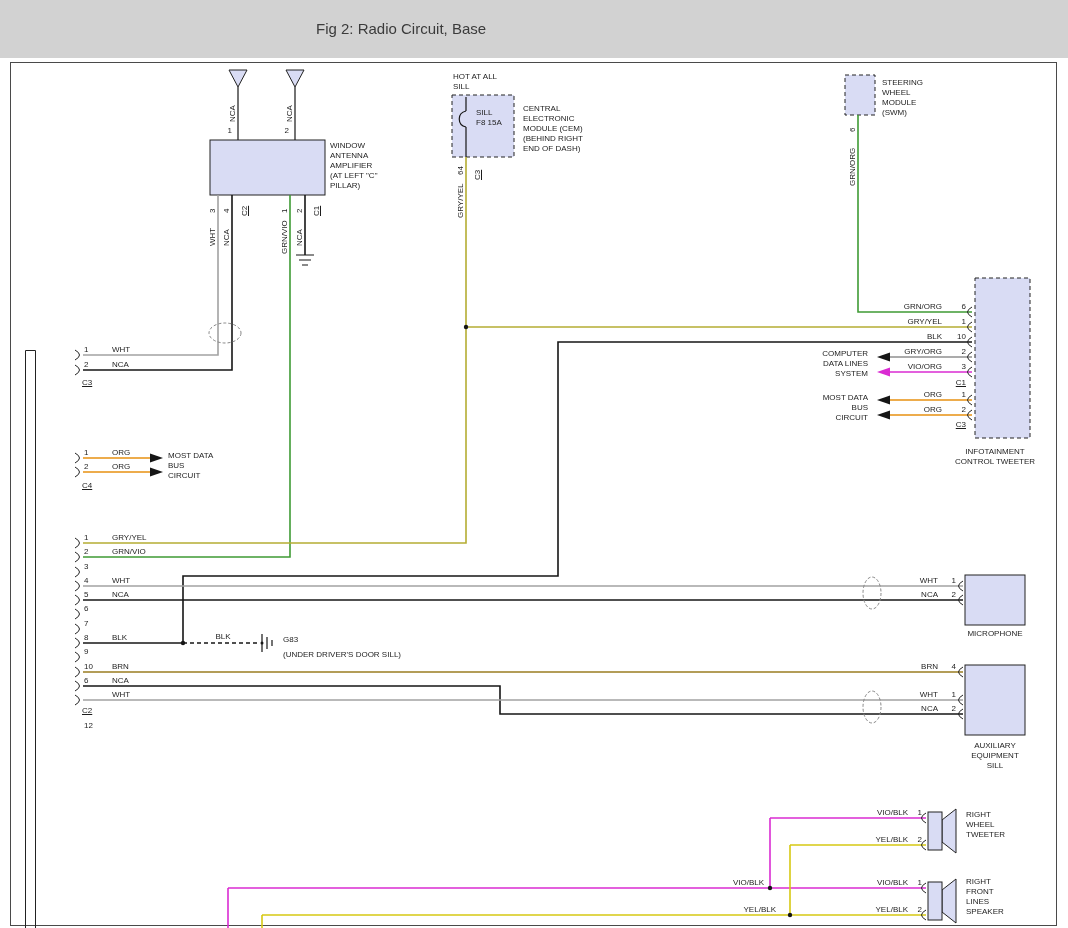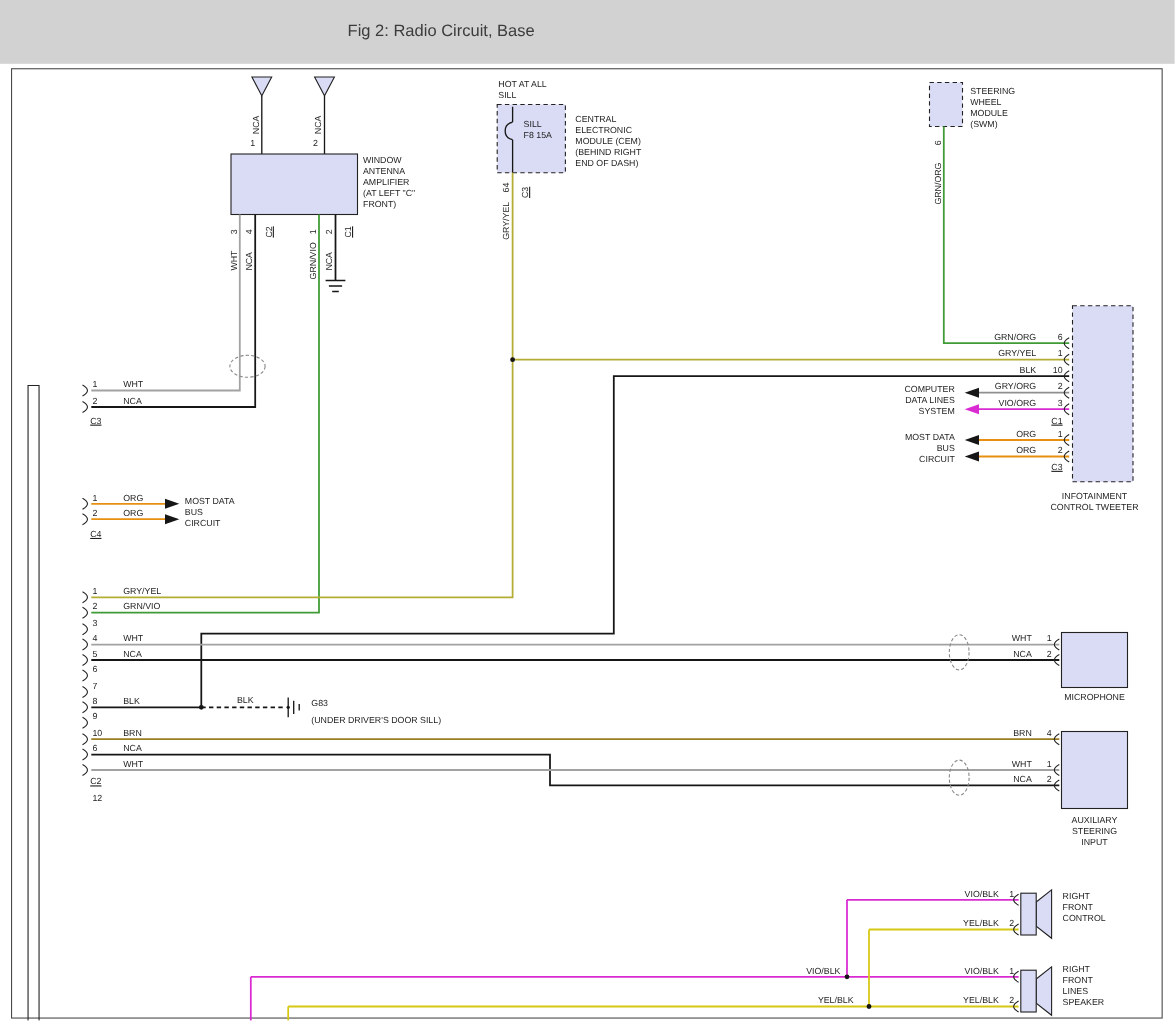--- a/index.html
+++ b/index.html
@@ -178,21 +178,21 @@
     <path d="M926,883 Q917,888 926,893" class="arc"></path>
       <path d="M926,910 Q917,915 926,920" class="arc"></path>
   </g>
 </svg>
 
 <div class="vlab" style="left:228px;top:122px">NCA</div>
 <div class="lab rt" style="left:218px;top:126px;width:14px">1</div>
 <div class="vlab" style="left:285px;top:122px">NCA</div>
 <div class="lab rt" style="left:275px;top:126px;width:14px">2</div>
 
-<div class="lab" style="left:330px;top:141px;width:52px">WINDOW ANTENNA AMPLIFIER (AT LEFT "C" FRONT)</div>
+<div class="lab" style="left:330px;top:141px;width:52px">WINDOW ANTENNA AMPLIFIER (AT LEFT "C" PILLAR)</div>
 <div class="vlab" style="left:208px;top:213px">3</div>
 <div class="vlab" style="left:222px;top:213px">4</div>
 <div class="vlab ul" style="left:240px;top:216px">C2</div>
 <div class="vlab" style="left:280px;top:213px">1</div>
 <div class="vlab" style="left:295px;top:213px">2</div>
 <div class="vlab ul" style="left:312px;top:216px">C1</div>
 <div class="vlab" style="left:208px;top:246px">WHT</div>
 <div class="vlab" style="left:222px;top:246px">NCA</div>
 <div class="vlab" style="left:280px;top:254px">GRN/VIO</div>
 <div class="vlab" style="left:295px;top:246px">NCA</div>
@@ -272,27 +272,27 @@
 <div class="lab rt" style="left:944px;top:576px;width:12px">1</div>
 <div class="lab rt" style="left:944px;top:590px;width:12px">2</div>
 <div class="lab ct" style="left:964px;top:629px;width:62px">MICROPHONE</div>
 
 <div class="lab rt" style="left:886px;top:662px;width:52px">BRN</div>
 <div class="lab rt" style="left:886px;top:690px;width:52px">WHT</div>
 <div class="lab rt" style="left:886px;top:704px;width:52px">NCA</div>
 <div class="lab rt" style="left:944px;top:662px;width:12px">4</div>
 <div class="lab rt" style="left:944px;top:690px;width:12px">1</div>
 <div class="lab rt" style="left:944px;top:704px;width:12px">2</div>
-<div class="lab ct" style="left:968px;top:741px;width:54px">AUXILIARY STEERING INPUT</div>
+<div class="lab ct" style="left:968px;top:741px;width:54px">AUXILIARY EQUIPMENT SILL</div>
 
 <div class="lab rt" style="left:856px;top:808px;width:52px">VIO/BLK</div>
 <div class="lab rt" style="left:856px;top:835px;width:52px">YEL/BLK</div>
 <div class="lab rt" style="left:912px;top:808px;width:10px">1</div>
 <div class="lab rt" style="left:912px;top:835px;width:10px">2</div>
-<div class="lab" style="left:966px;top:810px;width:40px">RIGHT FRONT CONTROL</div>
+<div class="lab" style="left:966px;top:810px;width:40px">RIGHT WHEEL TWEETER</div>
 
 <div class="lab rt" style="left:856px;top:878px;width:52px">VIO/BLK</div>
 <div class="lab rt" style="left:856px;top:905px;width:52px">YEL/BLK</div>
 <div class="lab rt" style="left:912px;top:878px;width:10px">1</div>
 <div class="lab rt" style="left:912px;top:905px;width:10px">2</div>
 <div class="lab" style="left:966px;top:877px;width:40px">RIGHT FRONT LINES SPEAKER</div>
 
 <div class="lab rt" style="left:716px;top:878px;width:48px">VIO/BLK</div>
 <div class="lab rt" style="left:728px;top:905px;width:48px">YEL/BLK</div>
 

